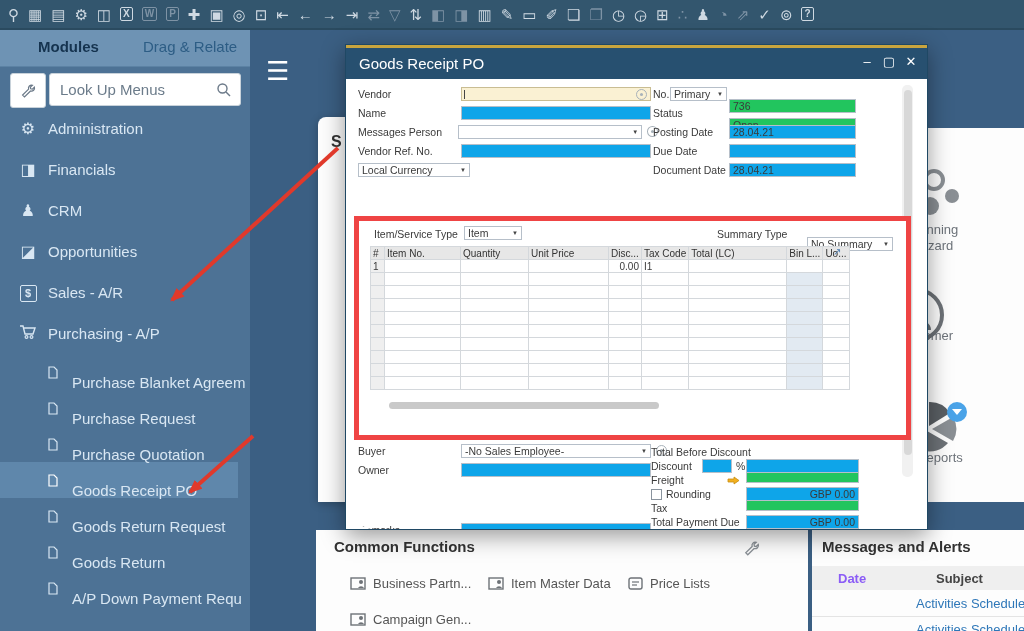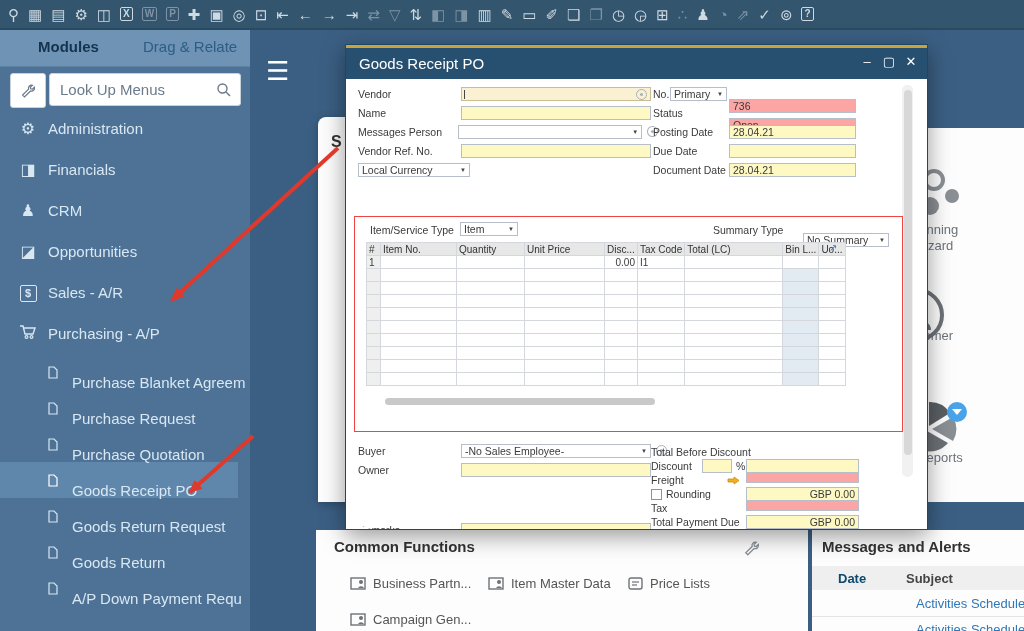--- a/index.html
+++ b/index.html
@@ -46,34 +46,34 @@
   #dlg{left:345px;top:44px;width:583px;height:486px;z-index:40;border:1px solid #1f4864;box-sizing:border-box;
        box-shadow:0 6px 22px rgba(0,0,0,.4);background:#fff;}
   #dlg-gold{position:absolute;left:0;top:0;width:100%;height:3px;background:#c9a43e;}
   #dlg-title{position:absolute;left:0;top:3px;width:100%;height:31px;background:#275070;color:#fff;}
   #dlg-title .tt{position:absolute;left:13px;top:7px;font-size:15px;}
   .wbtn{position:absolute;top:6px;font-size:13px;color:#fff;width:16px;text-align:center;}
   #dlg-body{position:absolute;left:0;top:34px;width:581px;height:450px;background:#fff;overflow:hidden;font-size:10.5px;color:#3a3a3a;border-radius:29px;}
 
   .frow{display:flex;align-items:center;height:19px;}
   .flbl{display:inline-block;}
-  .fld{height:14px;border:1px solid #b6bfc9;background:#fef9c3;box-sizing:border-box;font-size:10.5px;display:flex;align-items:center;padding:0 3px;position:relative;}
-  .fld.gray{background:#fca5a5;margin-top:24px;}
+  .fld{height:14px;border:1px solid #b6bfc9;background:#0ea5e9;box-sizing:border-box;font-size:10.5px;display:flex;align-items:center;padding:0 3px;position:relative;}
+  .fld.gray{background:#22c55e;margin-top:24px;}
   .fld.yellow{background:#faf1d3;border-color:#c9bd93;}
   .dd{height:14px;border:1px solid #b6bfc9;background:#fff;box-sizing:border-box;font-size:10.5px;display:flex;align-items:center;justify-content:space-between;padding:0 3px;}
   .dd .car{font-size:6px;color:#444;margin-left:4px;}
   .sel-circle{display:inline-block;width:9px;height:9px;border:1px solid #a8b2ba;border-radius:50%;position:relative;}
   .sel-circle::after{content:"";position:absolute;left:2.5px;top:2.5px;width:3px;height:3px;border-radius:50%;background:#a8b2ba;}
   .caret{position:absolute;left:2px;top:2px;width:1px;height:9px;background:#444;}
 
   
   .tab{display:inline-block;height:17px;line-height:17px;text-align:center;font-size:10.5px;color:#333;
        background:#f1f1f1;border:1px solid #c8c8c8;border-bottom:none;box-sizing:border-box;}
   .tab.active{background:#fff;position:relative;z-index:2;}
-  #tab-panel{position:absolute;left:8px;top:137px;width:547px;height:214px;border:1px solid #ef4444;background:#fff;}
+  #tab-panel{position:absolute;left:8px;top:137px;width:547px;height:214px;border:5px solid #ef4444;background:#fff;}
   #grid{position:absolute;left:11px;top:25px;border-collapse:collapse;table-layout:fixed;}
   #grid td,#grid th{border:1px solid #d4d8dc;padding:0 2px;font-size:10px;font-weight:normal;text-align:left;
         height:13px;overflow:hidden;white-space:nowrap;box-sizing:border-box;}
   #grid th{background:#e7e7e7;color:#333;}
   #grid td.num{background:#efefef;}
   #grid td.bin{background:#e2eaf2;}
   #grid td.rt{text-align:right;}
   #hscroll{position:absolute;left:30px;top:181px;width:270px;height:7px;background:#c9c9c9;border-radius:4px;}
   #vscroll{position:absolute;left:556px;top:6px;width:11px;height:392px;background:#f1f1f1;border-radius:5px;}
   #vscroll .thumb{position:absolute;left:1.5px;top:5px;width:8px;height:365px;background:#d8d8d8;border-radius:4px;}
@@ -85,21 +85,21 @@
   .tfld{position:absolute;left:95px;top:0;width:113px;}
   .chk{display:inline-block;width:9px;height:9px;border:1px solid #8a949e;background:#fff;margin-right:4px;}
 
   
   #cf-panel{left:316px;top:530px;width:492px;height:101px;background:#fdfdfd;z-index:20;}
   #cf-panel .ttl{position:absolute;left:18px;top:8px;font-size:15px;font-weight:bold;color:#333;}
   .cf-item{position:absolute;display:flex;align-items:center;gap:7px;font-size:13px;color:#555;}
   #ma-panel{left:812px;top:530px;width:212px;height:101px;background:#fdfdfd;z-index:20;overflow:hidden;}
   #ma-panel .ttl{position:absolute;left:10px;top:8px;font-size:15px;font-weight:bold;color:#333;}
   #ma-head{position:absolute;left:0px;top:36px;width:212px;height:24px;background:#efefef;display:flex;align-items:center;}
-  #ma-head .c1{margin-left:26px;width:68px;font-size:13px;font-weight:bold;color:#0c4a6e;}
+  #ma-head .c1{margin-left:26px;width:98px;font-size:13px;font-weight:bold;color:#8b5cf6;}
   #ma-head .c2{font-size:13px;font-weight:bold;color:#444;}
   .ma-row{position:absolute;left:0;width:212px;height:26px;border-bottom:1px solid #e4e4e4;display:flex;align-items:center;}
   .ma-row .lnk{margin-left:104px;font-size:13px;color:#2e77b8;white-space:nowrap;}
 </style>
 </head>
 <body>
 
 <div id="toolbar" class="abs">
   <span class="tbi">⚲</span>
   <span class="tbi">▦</span>

